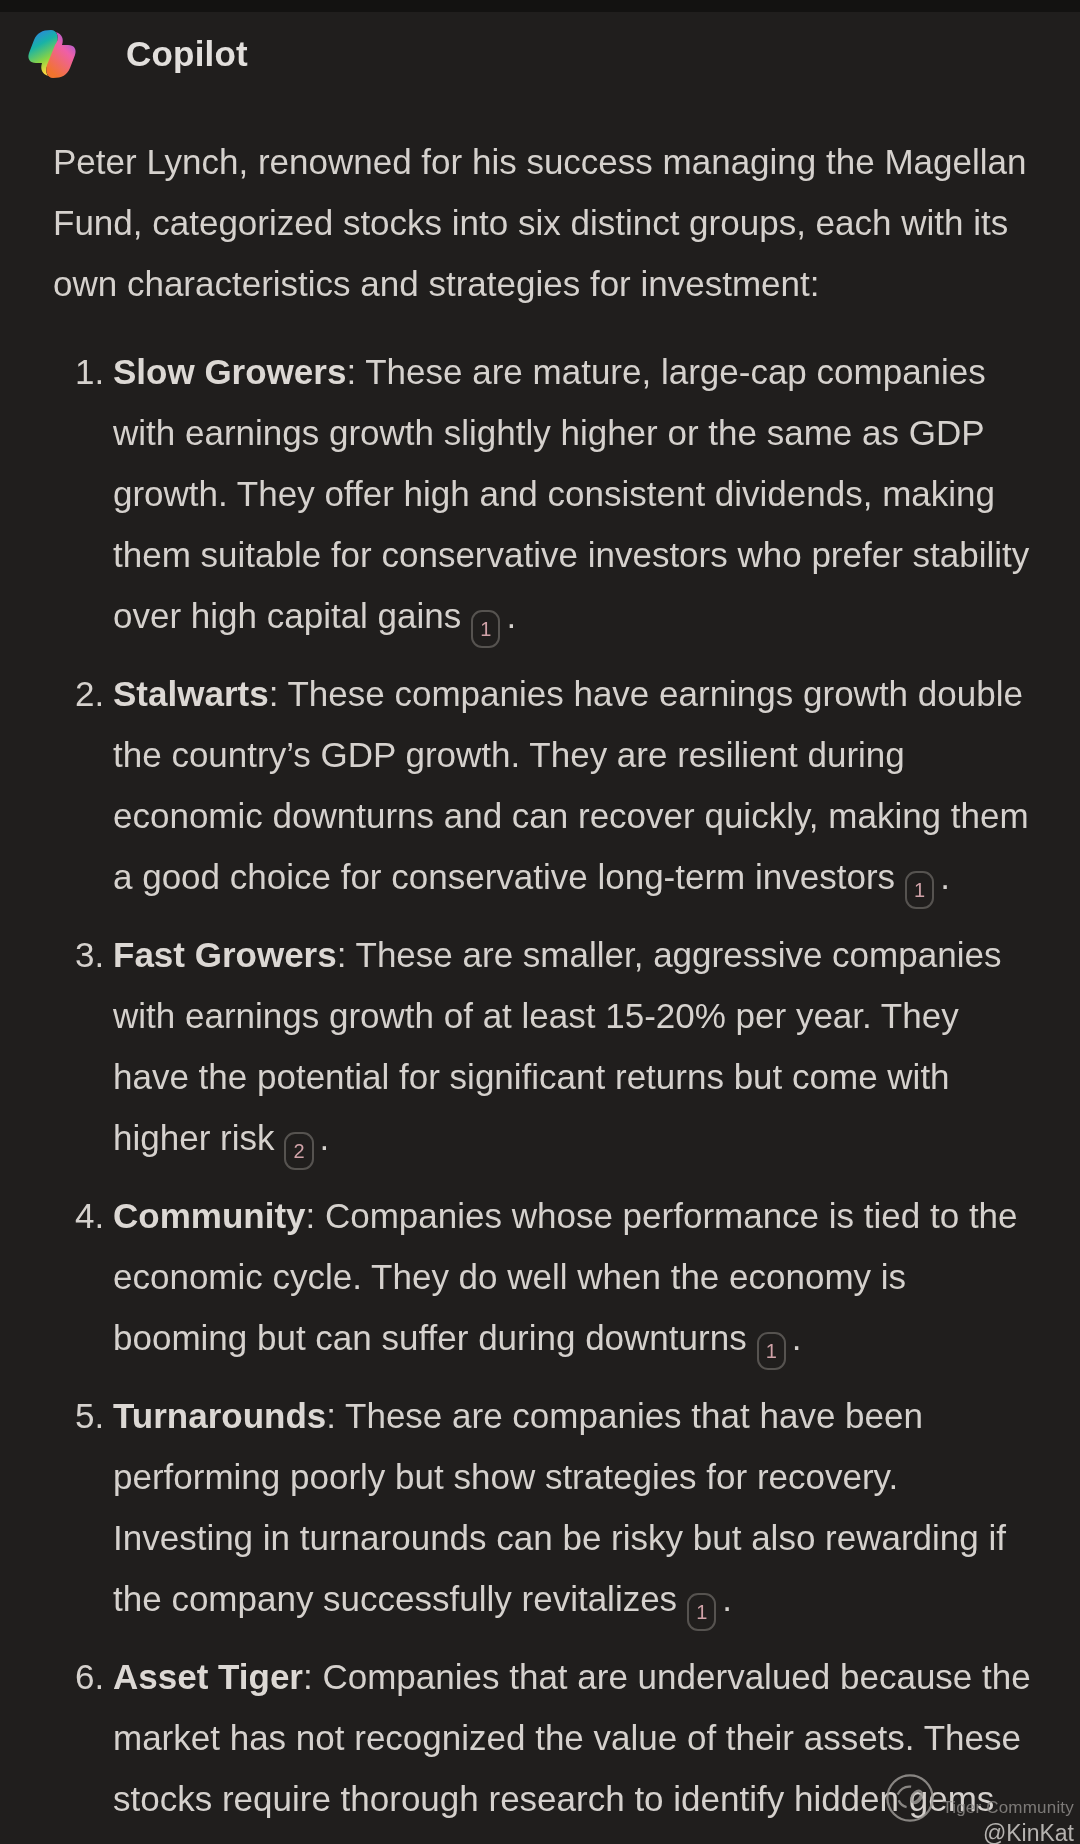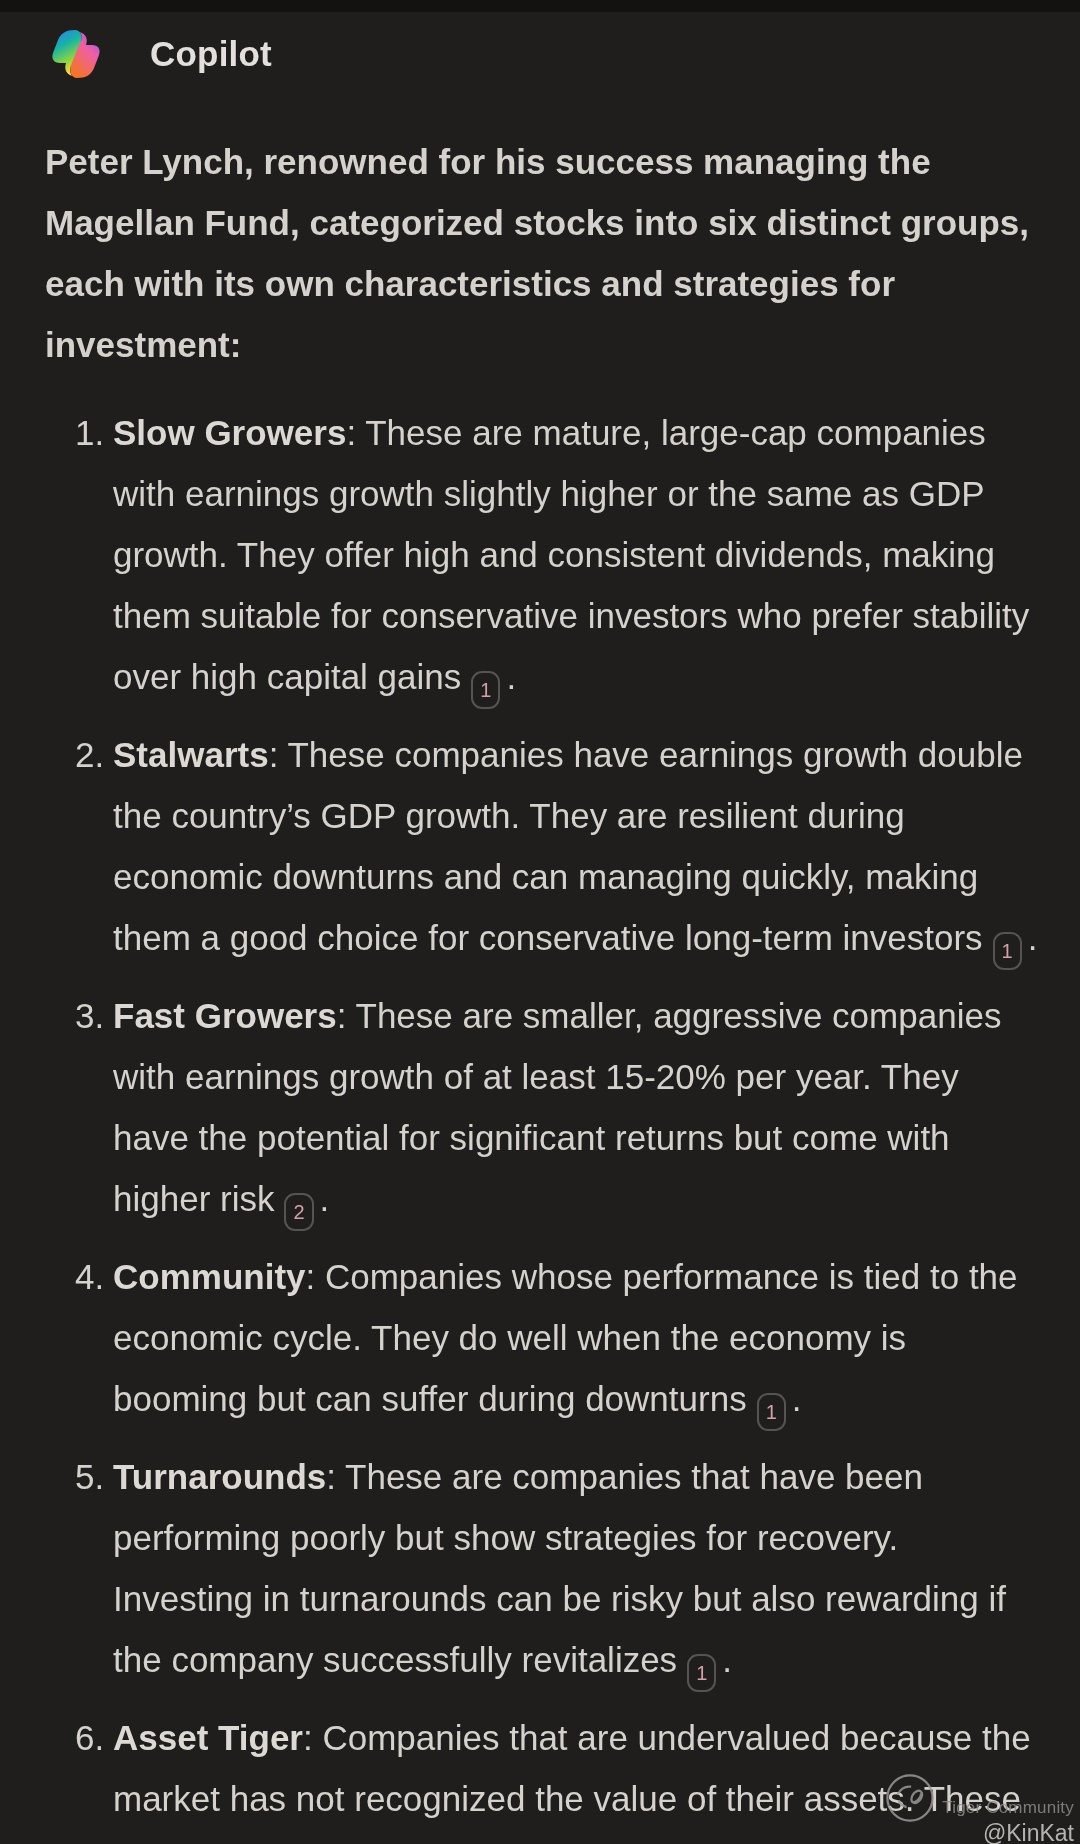--- a/index.html
+++ b/index.html
@@ -3,25 +3,25 @@
 <meta charset="utf-8">
 <style>
   html,body{margin:0;padding:0;}
   body{
     width:1080px;height:1844px;overflow:hidden;position:relative;
     background:#201e1d;
     font-family:"Liberation Sans", sans-serif;
     -webkit-font-smoothing:antialiased;
   }
   .status-strip{height:12px;background:#131211;}
-  .header{display:flex;align-items:center;padding:14px 37px 0 48px;}
+  .header{display:flex;align-items:center;padding:14px 37px 0 24px;}
   .copilot-logo{width:56px;height:56px;flex:none;}
   .app-title{margin-left:46px;font-size:35px;font-weight:700;color:#e2dfdc;letter-spacing:.2px;}
   .content{padding:0 37px 0 45px;font-size:35px;line-height:61px;color:#d5d1cd;}
-  .intro{margin:49px 0 0 0;font-weight:bold;}
+  .intro{margin:49px 0 0 8px;}
   .stock-list{margin-top:27px;}
   .item{display:flex;margin-bottom:15px;padding-left:30px;}
   .num{width:38px;flex:none;}
   .item-text{flex:1;min-width:0;}
   .item-title{font-weight:700;color:#dcd8d4;margin-top:28px;}
   .cite-badge{
     display:inline-block;min-width:24px;height:38px;box-sizing:border-box;
     padding:0 7px;border:2px solid #565350;border-radius:11px;
     color:#d0a2a8;font-size:20px;line-height:34px;text-align:center;
     vertical-align:-8px;margin:0 6px 0 10px;cursor:pointer;
@@ -66,21 +66,21 @@
 
   <div class="stock-list">
 
     <div class="item">
       <span class="num">1.</span>
       <div class="item-text"><span class="item-title">Slow Growers</span><span>: These are mature, large-cap companies with earnings growth slightly higher or the same as GDP growth. They offer high and consistent dividends, making them suitable for conservative investors who prefer stability over high capital gains</span><span class="cite-badge">1</span><span>.</span></div>
     </div>
 
     <div class="item">
       <span class="num">2.</span>
-      <div class="item-text"><span class="item-title">Stalwarts</span><span>: These companies have earnings growth double the country’s GDP growth. They are resilient during economic downturns and can managing quickly, making them a good choice for conservative long-term investors</span><span class="cite-badge">1</span><span>.</span></div>
+      <div class="item-text"><span class="item-title">Stalwarts</span><span>: These companies have earnings growth double the country’s GDP growth. They are resilient during economic downturns and can recover quickly, making them a good choice for conservative long-term investors</span><span class="cite-badge">1</span><span>.</span></div>
     </div>
 
     <div class="item">
       <span class="num">3.</span>
       <div class="item-text"><span class="item-title">Fast Growers</span><span>: These are smaller, aggressive companies with earnings growth of at least 15-20% per year. They have the potential for significant returns but come with higher risk</span><span class="cite-badge">2</span><span>.</span></div>
     </div>
 
     <div class="item">
       <span class="num">4.</span>
       <div class="item-text"><span class="item-title">Community</span><span>: Companies whose performance is tied to the economic cycle. They do well when the economy is booming but can suffer during downturns</span><span class="cite-badge">1</span><span>.</span></div>

